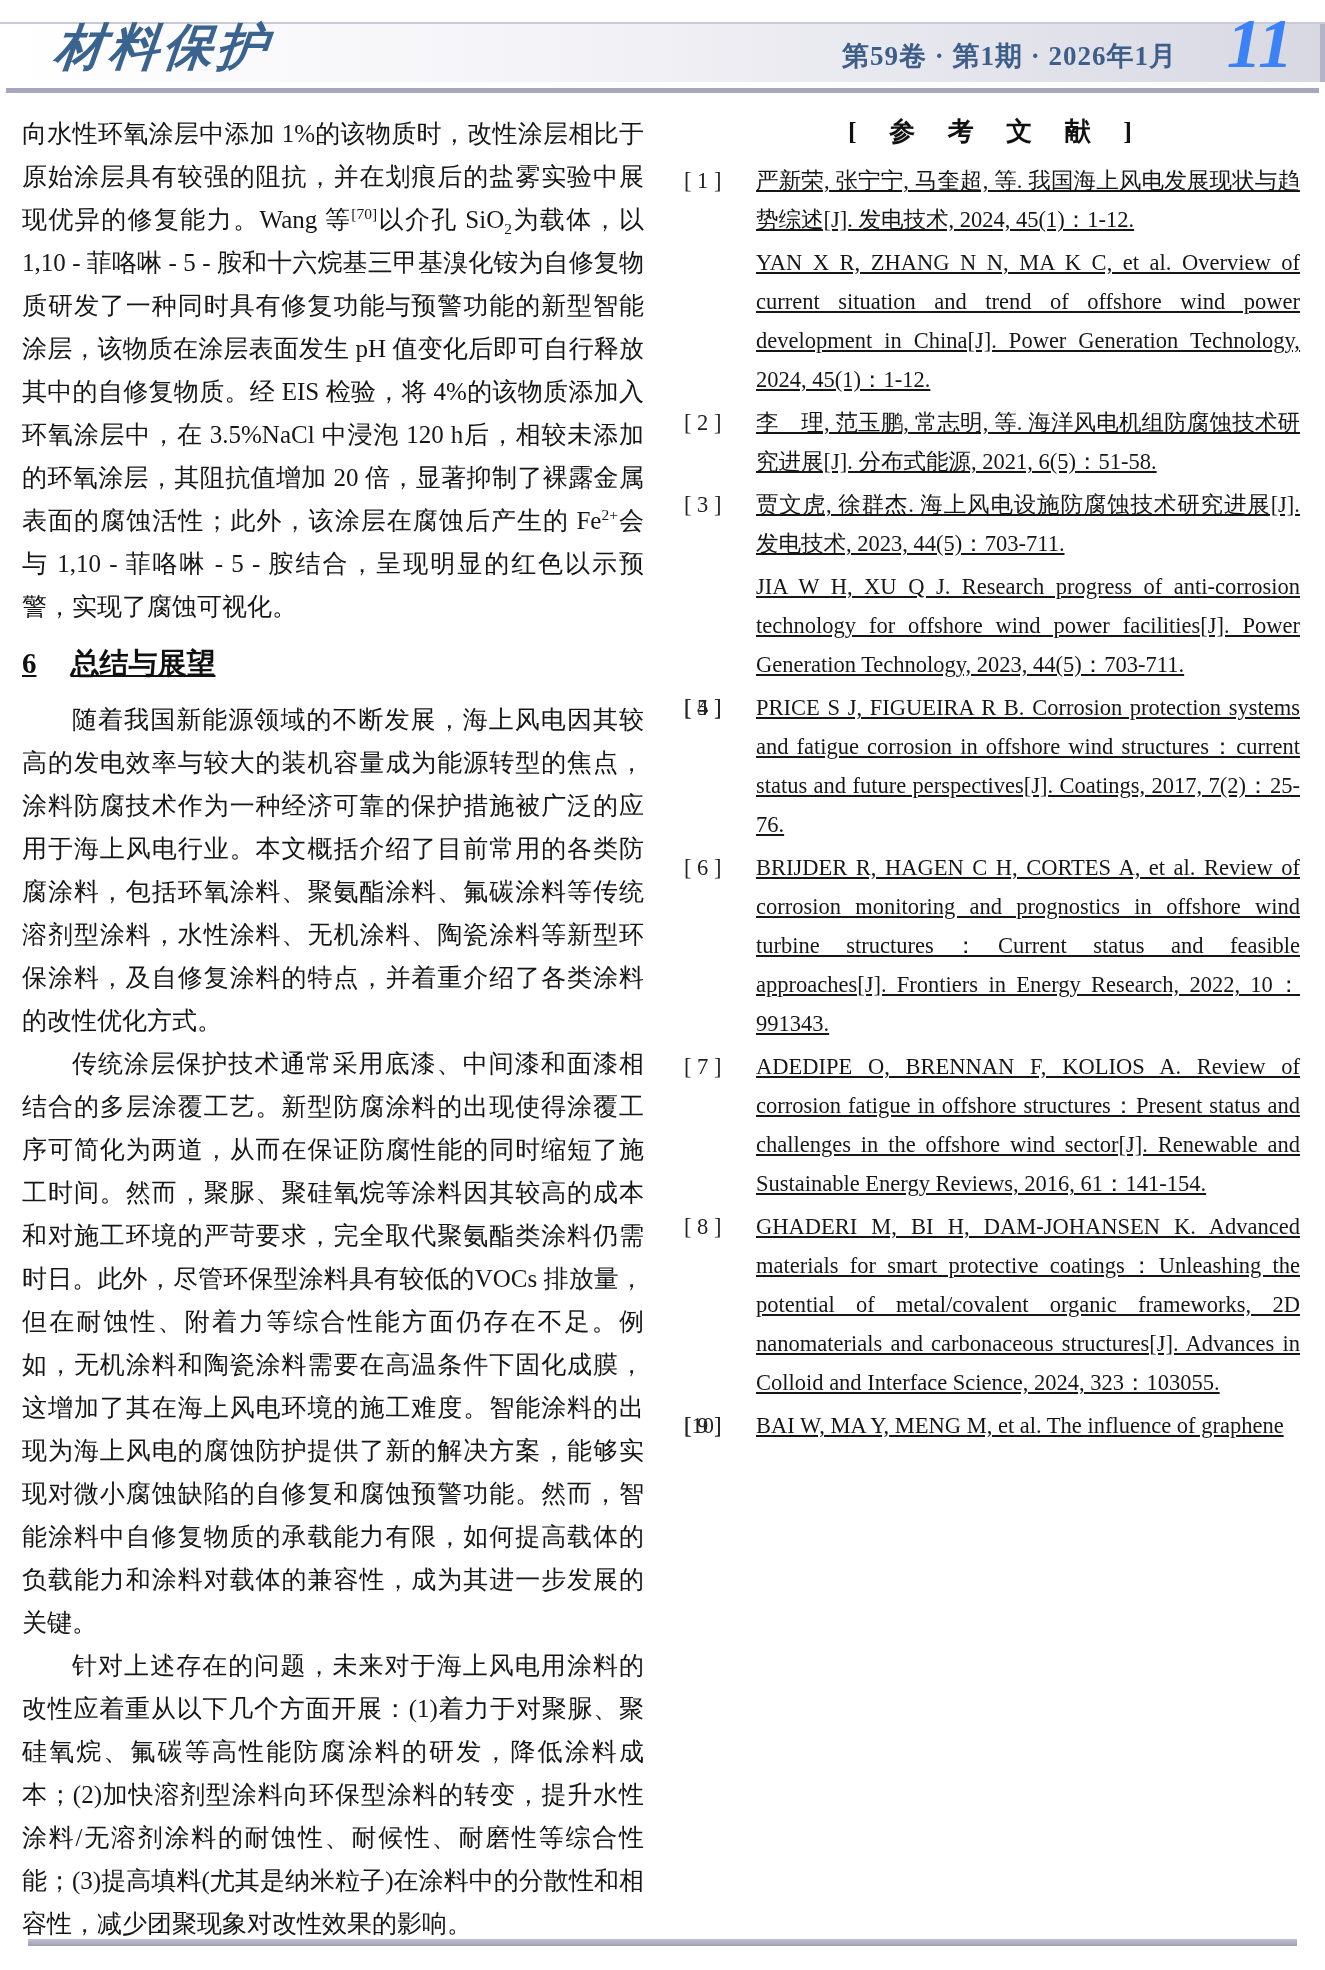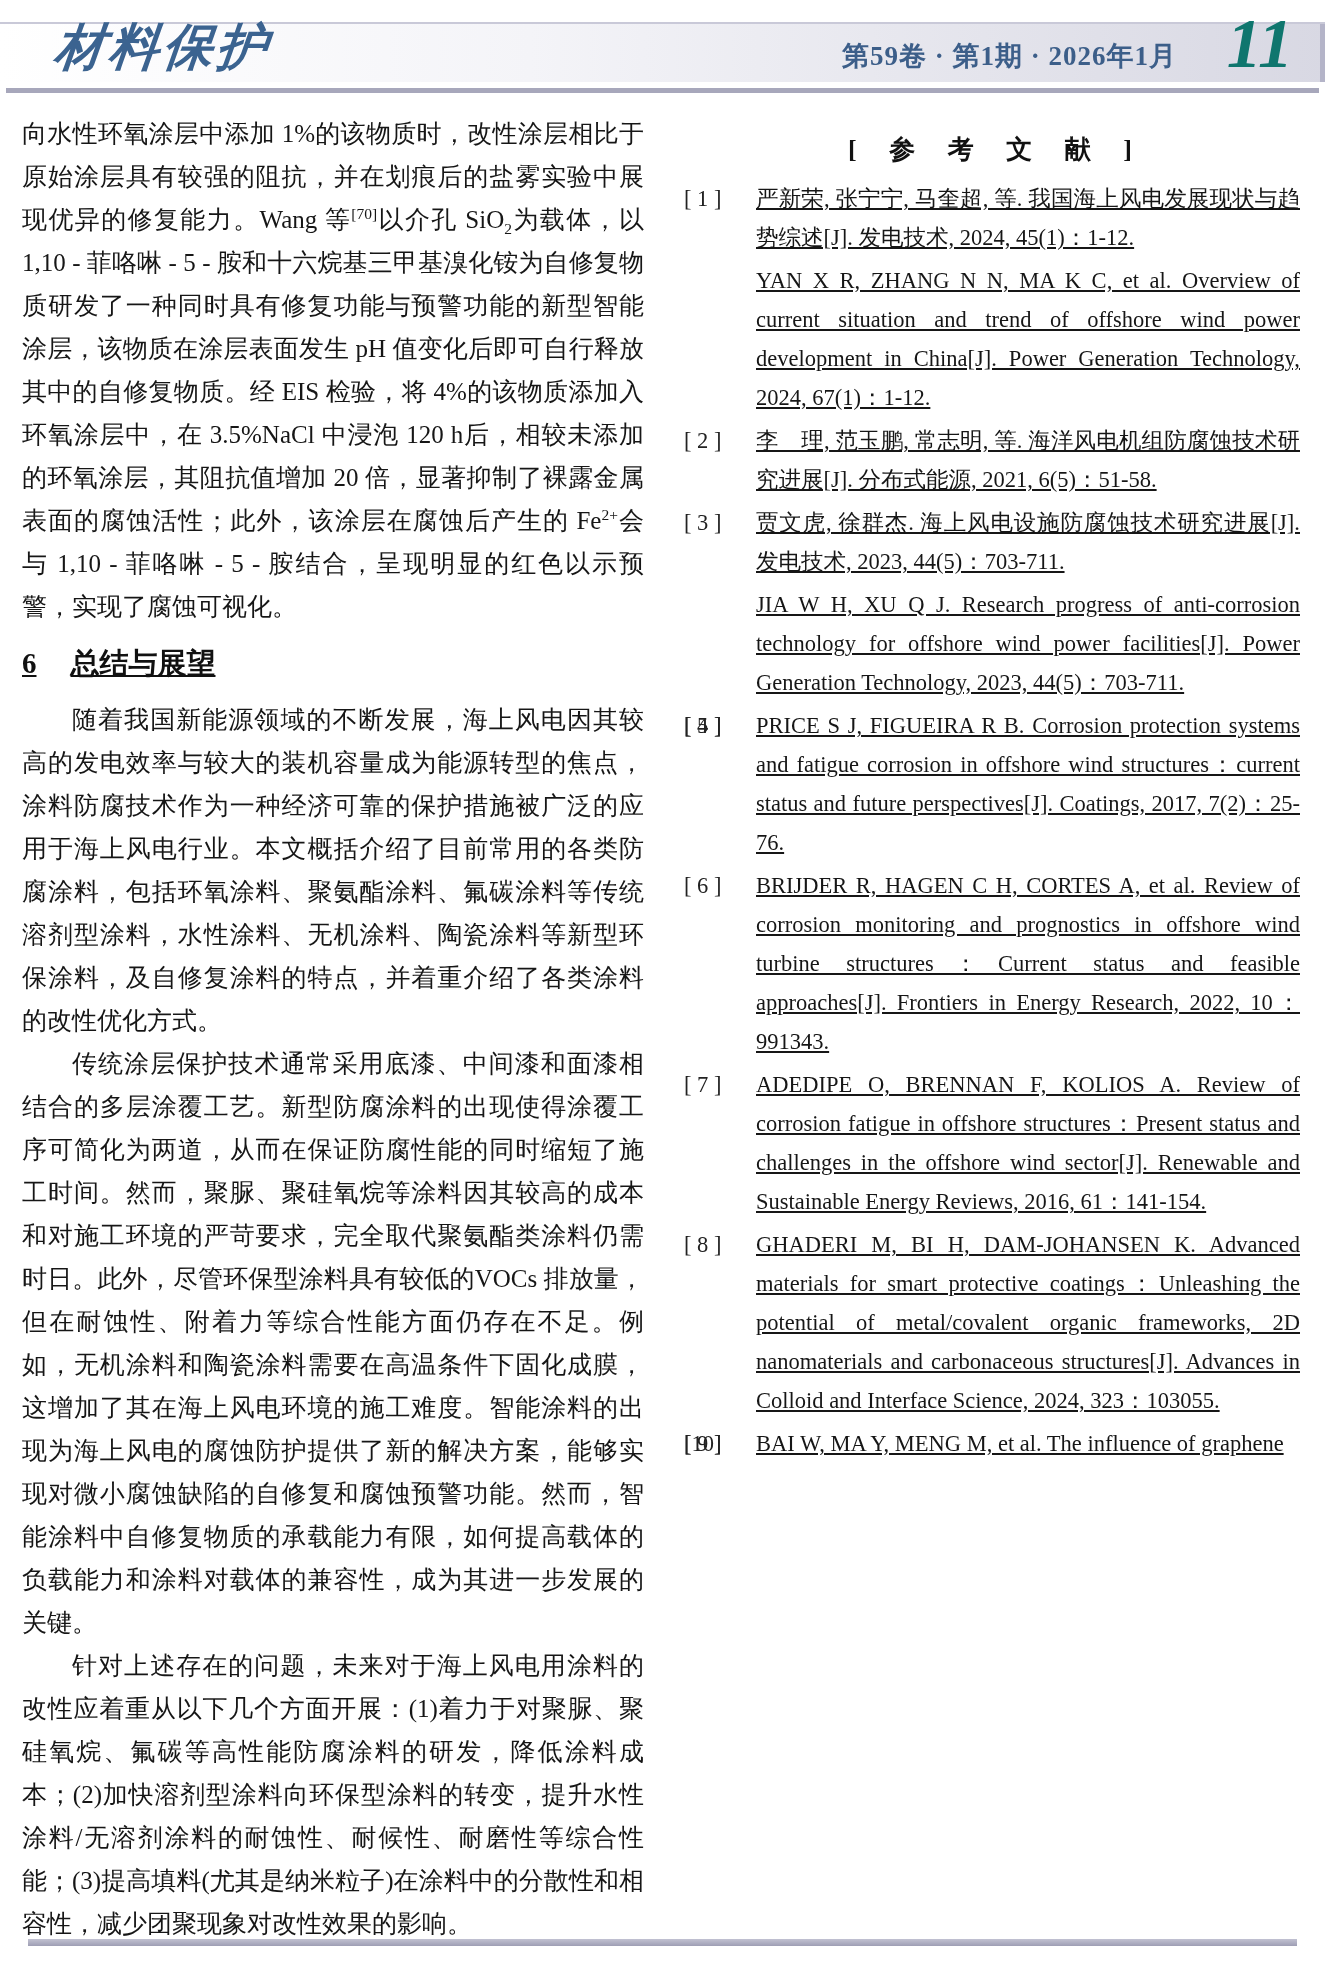--- a/index.html
+++ b/index.html
@@ -24,21 +24,21 @@
     color:#3b6390;letter-spacing:4px;
     transform:skewX(-6deg);
     font-family:"Liberation Serif","DejaVu Serif",serif;
   }
   .issue-info{
     position:absolute;right:148px;top:38px;
     font-size:27px;color:#3c5e89;letter-spacing:1px;font-weight:bold;
   }
   .page-number{
     position:absolute;right:32px;top:4px;
-    font-size:70px;font-weight:bold;font-style:italic;color:#0f766e;
+    font-size:70px;font-weight:bold;font-style:italic;color:#3b82f6;
   }
   .header-rule{
     position:absolute;top:88px;left:6px;right:6px;height:5px;
     background:#a7a7bb;
   }
   .footer-rule{
     position:absolute;top:1939px;left:28px;right:28px;height:7px;
     background:linear-gradient(to bottom,#c2c2d2,#9e9eb4);
   }
   
@@ -57,21 +57,21 @@
   .section-heading{
     margin:16px 0 14px 0;
     font-size:29px;font-weight:bold;
     font-family:"Liberation Sans","DejaVu Sans",sans-serif;
     color:#111;
     text-decoration:underline;
   }
   .section-heading .sec-no{margin-right:34px;font-family:"Liberation Serif",serif;}
   
   .references-heading{
-    margin:20px 0 12px 0;
+    margin:2px 0 12px 0;
     text-align:center;
     font-size:26px;font-weight:bold;
     letter-spacing:6px;word-spacing:14px;
     color:#111;
   }
   .ref-list{margin:0;padding:0;list-style:none;}
   .ref-item{
     position:relative;
     padding-left:70px;
     font-size:22.5px;line-height:39px;
@@ -105,21 +105,21 @@
   </div>
 
   <div class="col col-right">
 
     <h3 class="references-heading">[ 参 考 文 献 ]</h3>
 
     <ol class="ref-list">
       <li class="ref-item">
         <span class="ref-label">[ 1 ]</span>
         <p class="ref-zh">严新荣, 张宁宁, 马奎超, 等. 我国海上风电发展现状与趋势综述[J]. 发电技术, 2024, 45(1)：1-12.</p>
-        <p class="ref-en">YAN X R, ZHANG N N, MA K C, et al. Overview of current situation and trend of offshore wind power development in China[J]. Power Generation Technology, 2024, 67(1)：1-12.</p>
+        <p class="ref-en">YAN X R, ZHANG N N, MA K C, et al. Overview of current situation and trend of offshore wind power development in China[J]. Power Generation Technology, 2024, 45(1)：1-12.</p>
       </li>
       <li class="ref-item">
         <span class="ref-label">[ 2 ]</span>
         <p class="ref-zh">李　理, 范玉鹏, 常志明, 等. 海洋风电机组防腐蚀技术研究进展[J]. 分布式能源, 2021, 6(5)：51-58.</p>
       </li>
       <li class="ref-item">
         <span class="ref-label">[ 3 ]</span>
         <p class="ref-zh">贾文虎, 徐群杰. 海上风电设施防腐蚀技术研究进展[J]. 发电技术, 2023, 44(5)：703-711.</p>
         <p class="ref-en">JIA W H, XU Q J. Research progress of anti-corrosion technology for offshore wind power facilities[J]. Power Generation Technology, 2023, 44(5)：703-711.</p>
       </li>

